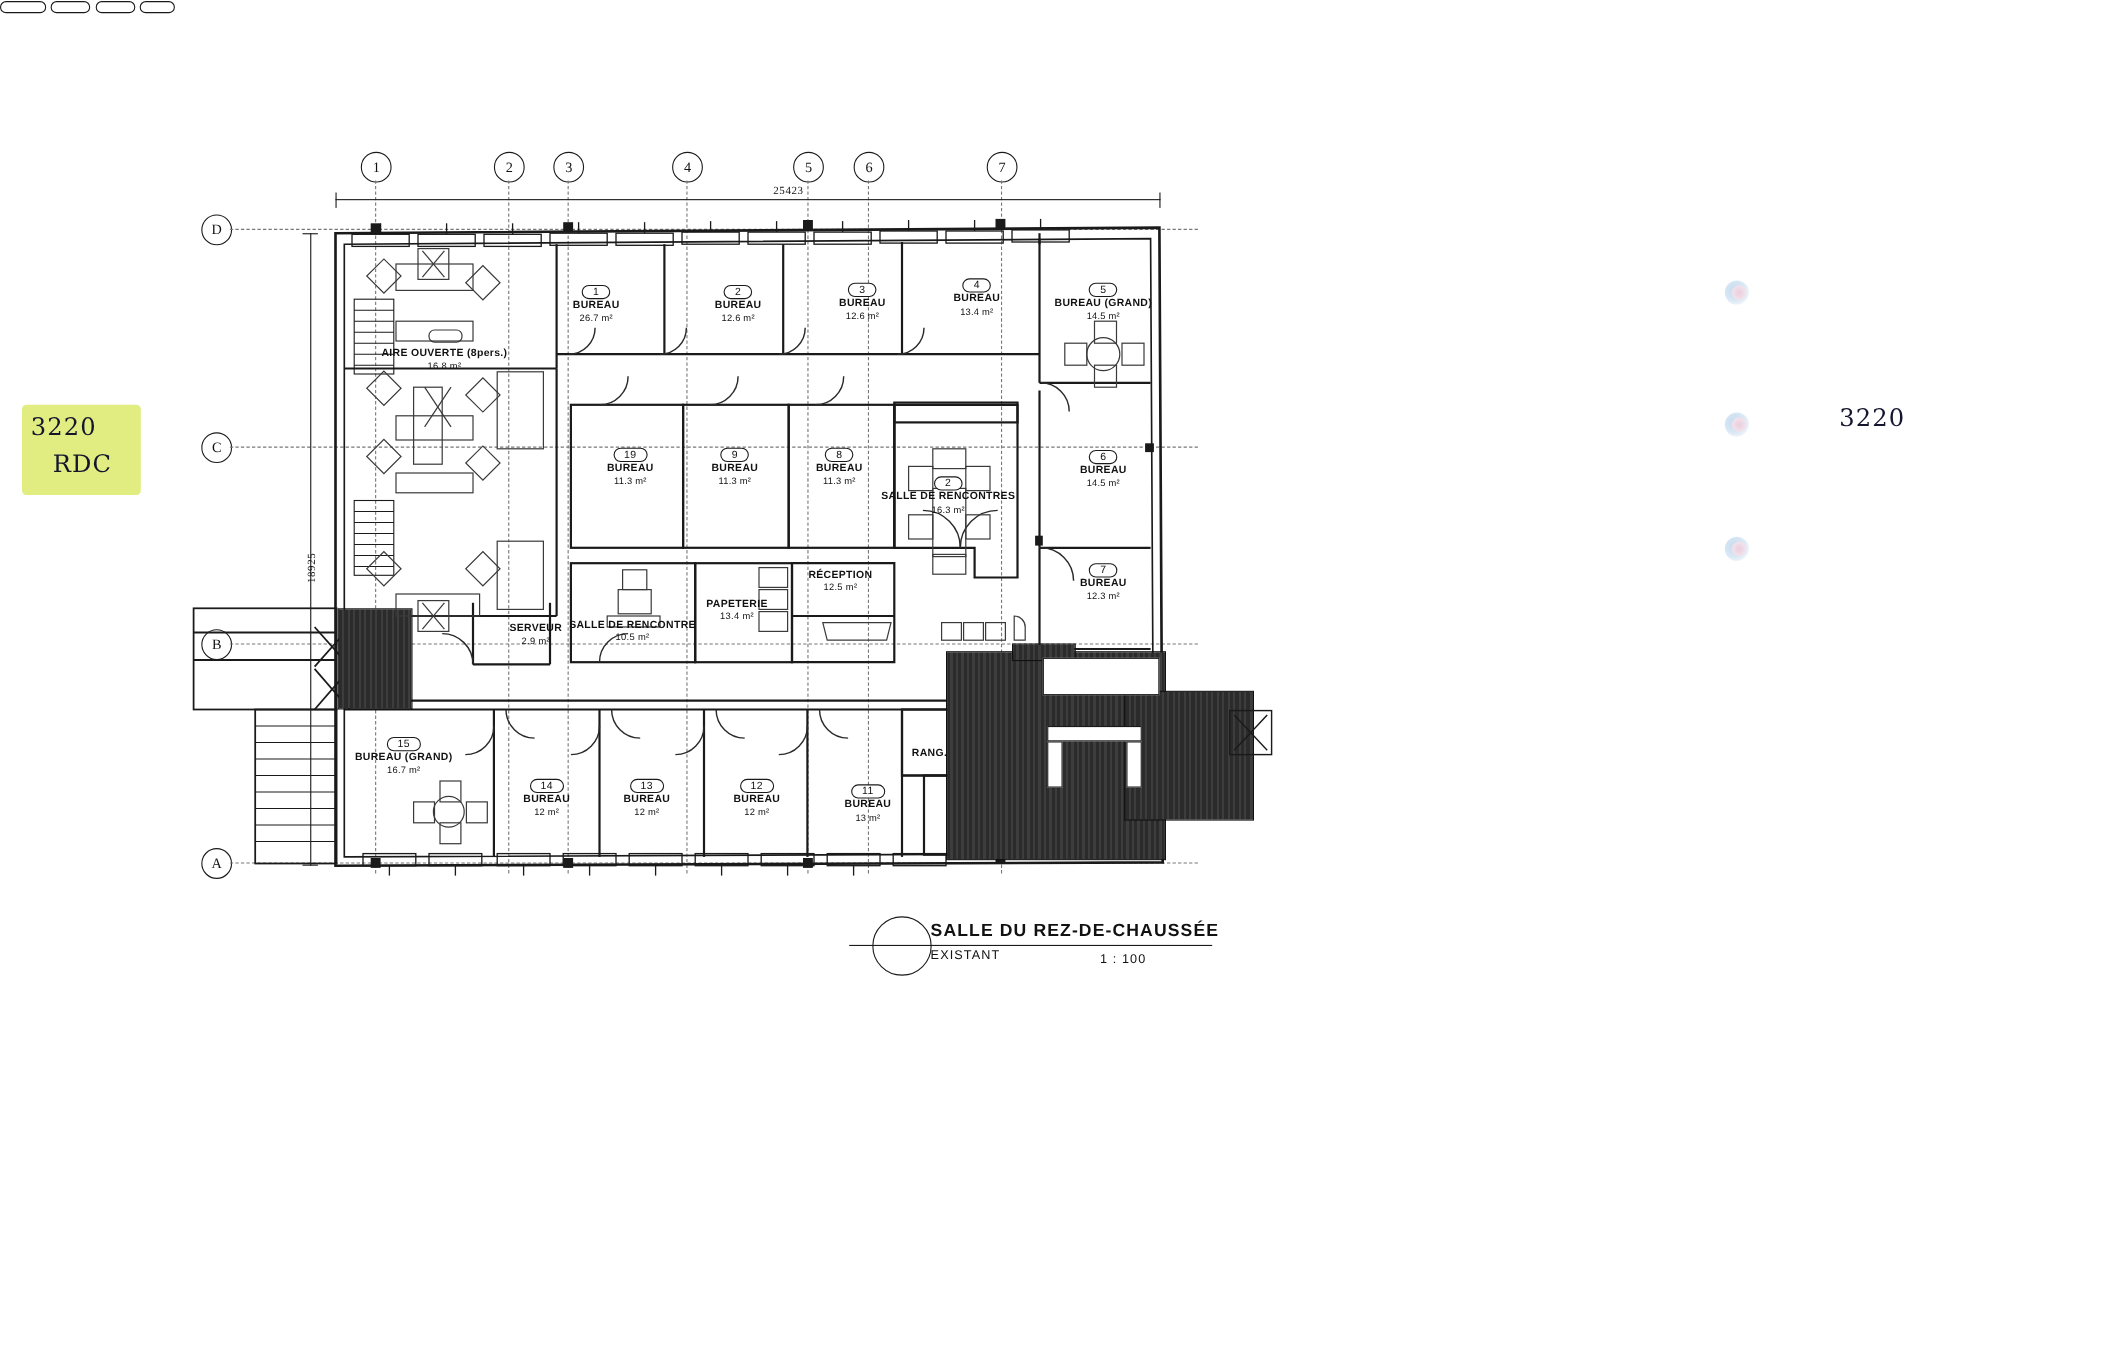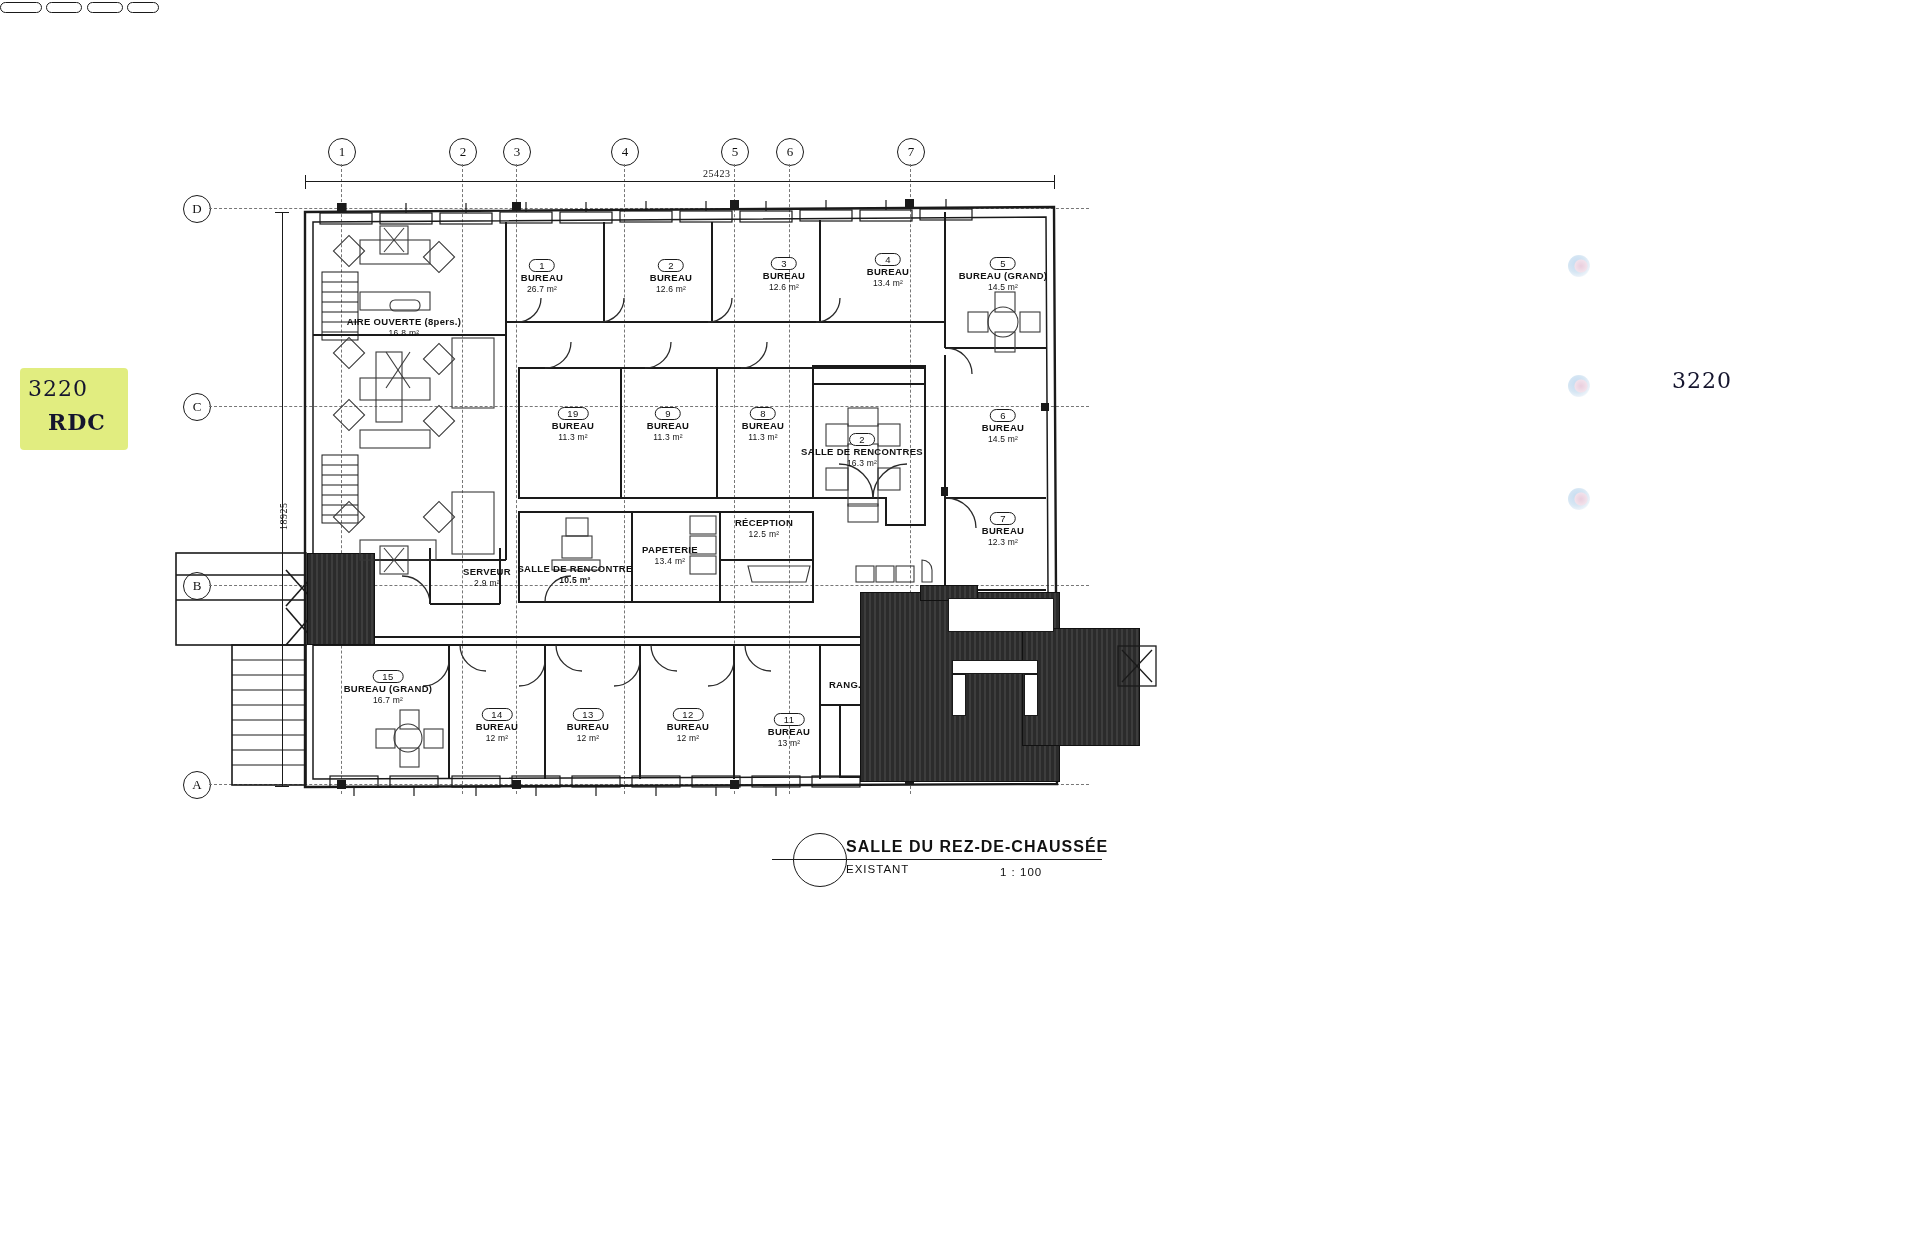--- a/index.html
+++ b/index.html
@@ -61,21 +61,21 @@
       background:radial-gradient(circle,#e6c6d8 0%,#f0dce7 60%,transparent 75%);}
   svg{position:absolute;left:0;top:0;overflow:visible;}
 </style>
 </head>
 <body>
 
 <div class="stage">
 
   <div class="hwbox" style="left:20px;top:368px;width:108px;height:82px;"></div>
   <div class="hwtxt" style="left:28px;top:372px;">3220</div>
-  <div class="hwtxt" style="left:48px;top:406px;font-weight:bold;">RDC</div>
+  <div class="hwtxt" style="left:48px;top:406px;">RDC</div>
   <div class="hwtxt" style="left:1672px;top:364px;">3220</div>
 
   <div class="wm" style="left:1568px;top:255px;"></div>
   <div class="wm" style="left:1568px;top:375px;"></div>
   <div class="wm" style="left:1568px;top:488px;"></div>
 
   <div class="bub" style="left:328px;top:138px;">1</div>
   <div class="bub" style="left:449px;top:138px;">2</div>
   <div class="bub" style="left:503px;top:138px;">3</div>
   <div class="bub" style="left:611px;top:138px;">4</div>
@@ -479,21 +479,21 @@
       <div class="rname">BUREAU</div>
       <div class="rarea">12 m²</div>
     </div>
 
     <div class="room" style="left:497px;top:704px;">
       <div class="rnum">14</div>
       <div class="rname">BUREAU</div>
       <div class="rarea">12 m²</div>
     </div>
 
-    <div class="room" style="left:388px;top:666px;">
+    <div class="room" style="left:367px;top:666px;">
       <div class="rnum">15</div>
       <div class="rname">BUREAU (GRAND)</div>
       <div class="rarea">16.7 m²</div>
     </div>
 
     <div class="room" style="left:862px;top:429px;">
       <div class="rnum">2</div>
       <div class="rname">SALLE DE RENCONTRES</div>
       <div class="rarea">16.3 m²</div>
     </div>
@@ -503,21 +503,21 @@
     <div class="plain" style="left:404px;top:316px;">
       <span>AIRE OUVERTE (8pers.)</span><br>
       <span style="font-size:8.5px;font-weight:400;">16.8 m²</span>
     </div>
     <div class="plain" style="left:487px;top:566px;">
       <span>SERVEUR</span><br>
       <span style="font-size:8.5px;font-weight:400;">2.9 m²</span>
     </div>
     <div class="plain" style="left:575px;top:563px;">
       <span>SALLE DE RENCONTRE</span><br>
-      <span style="font-size:8.5px;font-weight:700;">10.5 m²</span>
+      <span style="font-size:8.5px;font-weight:400;">10.5 m²</span>
     </div>
     <div class="plain" style="left:670px;top:544px;">
       <span>PAPETERIE</span><br>
       <span style="font-size:8.5px;font-weight:400;">13.4 m²</span>
     </div>
     <div class="plain" style="left:764px;top:517px;">
       <span>RÉCEPTION</span><br>
       <span style="font-size:8.5px;font-weight:400;">12.5 m²</span>
     </div>
     <div class="plain" style="left:845px;top:679px;">RANG.</div>

